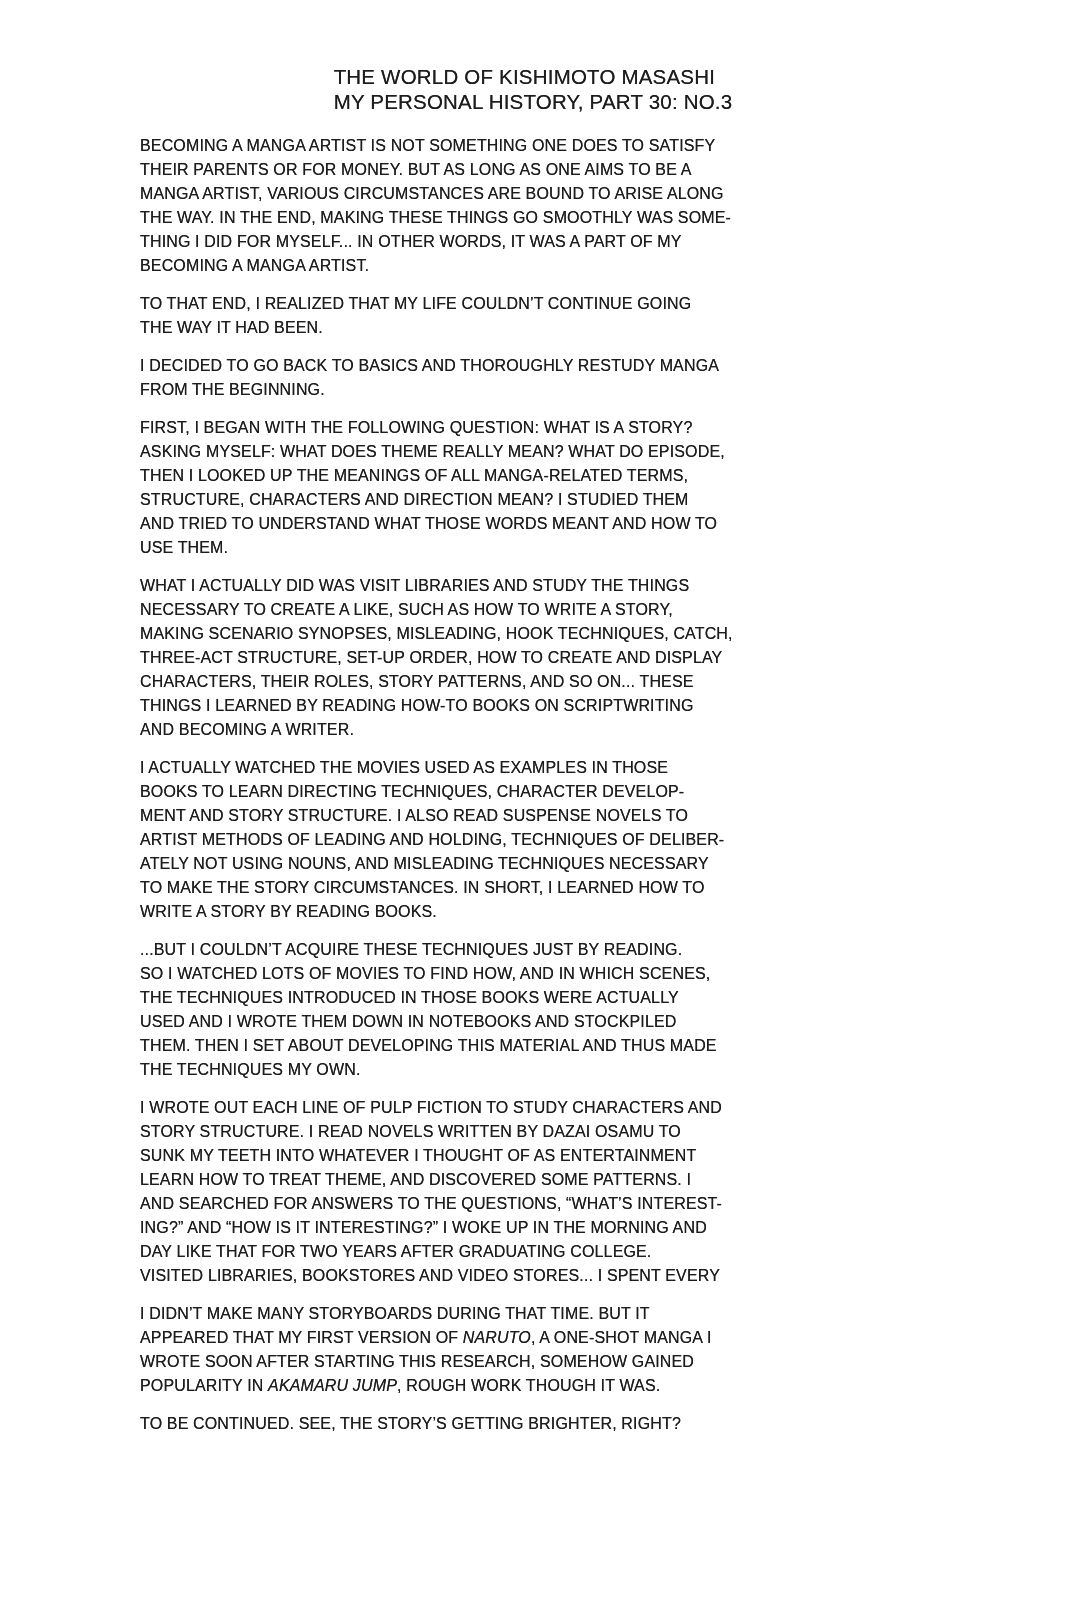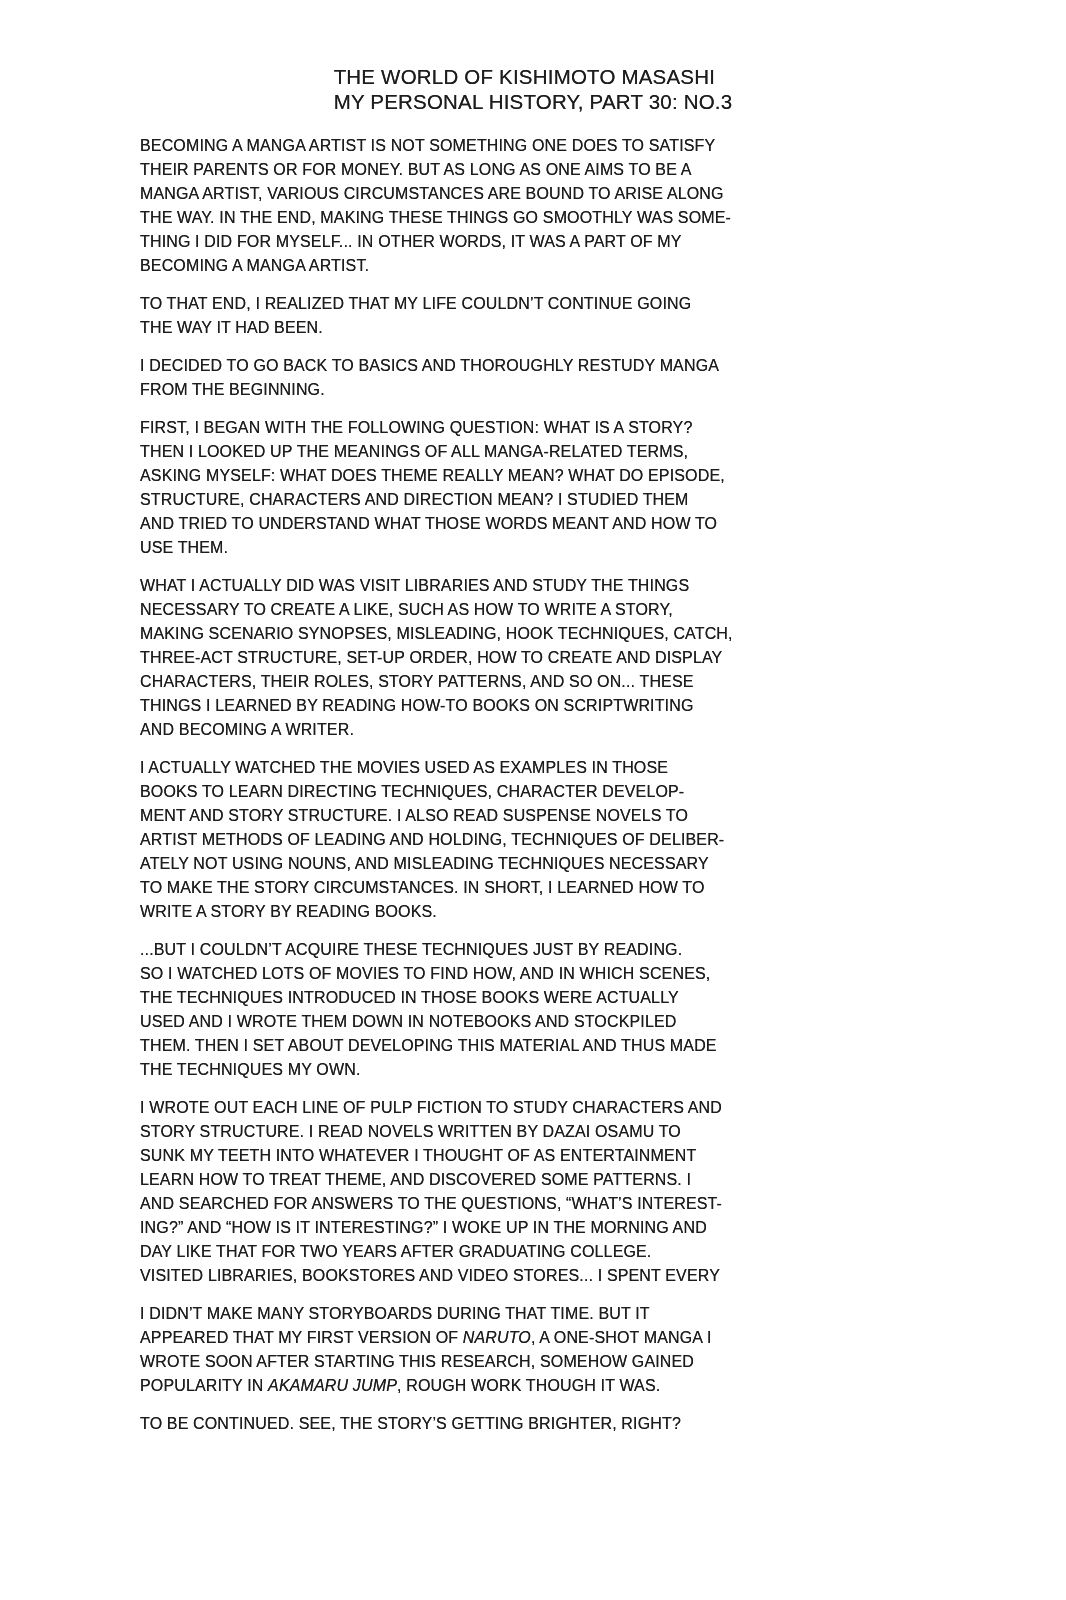--- a/index.html
+++ b/index.html
@@ -84,22 +84,22 @@
       <p class="para">
         <span class="line">TO THAT END, I REALIZED THAT MY LIFE COULDN’T CONTINUE GOING</span>
         <span class="line">THE WAY IT HAD BEEN.</span>
       </p>
       <p class="para">
         <span class="line">I DECIDED TO GO BACK TO BASICS AND THOROUGHLY RESTUDY MANGA</span>
         <span class="line">FROM THE BEGINNING.</span>
       </p>
       <p class="para">
         <span class="line">FIRST, I BEGAN WITH THE FOLLOWING QUESTION: WHAT IS A STORY?</span>
+        <span class="line">ASKING MYSELF: WHAT DOES THEME REALLY MEAN? WHAT DO EPISODE,</span>
         <span class="line">THEN I LOOKED UP THE MEANINGS OF ALL MANGA-RELATED TERMS,</span>
-        <span class="line">ASKING MYSELF: WHAT DOES THEME REALLY MEAN? WHAT DO EPISODE,</span>
         <span class="line">STRUCTURE, CHARACTERS AND DIRECTION MEAN? I STUDIED THEM</span>
         <span class="line">AND TRIED TO UNDERSTAND WHAT THOSE WORDS MEANT AND HOW TO</span>
         <span class="line">USE THEM.</span>
       </p>
       <p class="para">
         <span class="line">WHAT I ACTUALLY DID WAS VISIT LIBRARIES AND STUDY THE THINGS</span>
         <span class="line">NECESSARY TO CREATE A LIKE, SUCH AS HOW TO WRITE A STORY,</span>
         <span class="line">MAKING SCENARIO SYNOPSES, MISLEADING, HOOK TECHNIQUES, CATCH,</span>
         <span class="line">THREE-ACT STRUCTURE, SET-UP ORDER, HOW TO CREATE AND DISPLAY</span>
         <span class="line">CHARACTERS, THEIR ROLES, STORY PATTERNS, AND SO ON... THESE</span>

